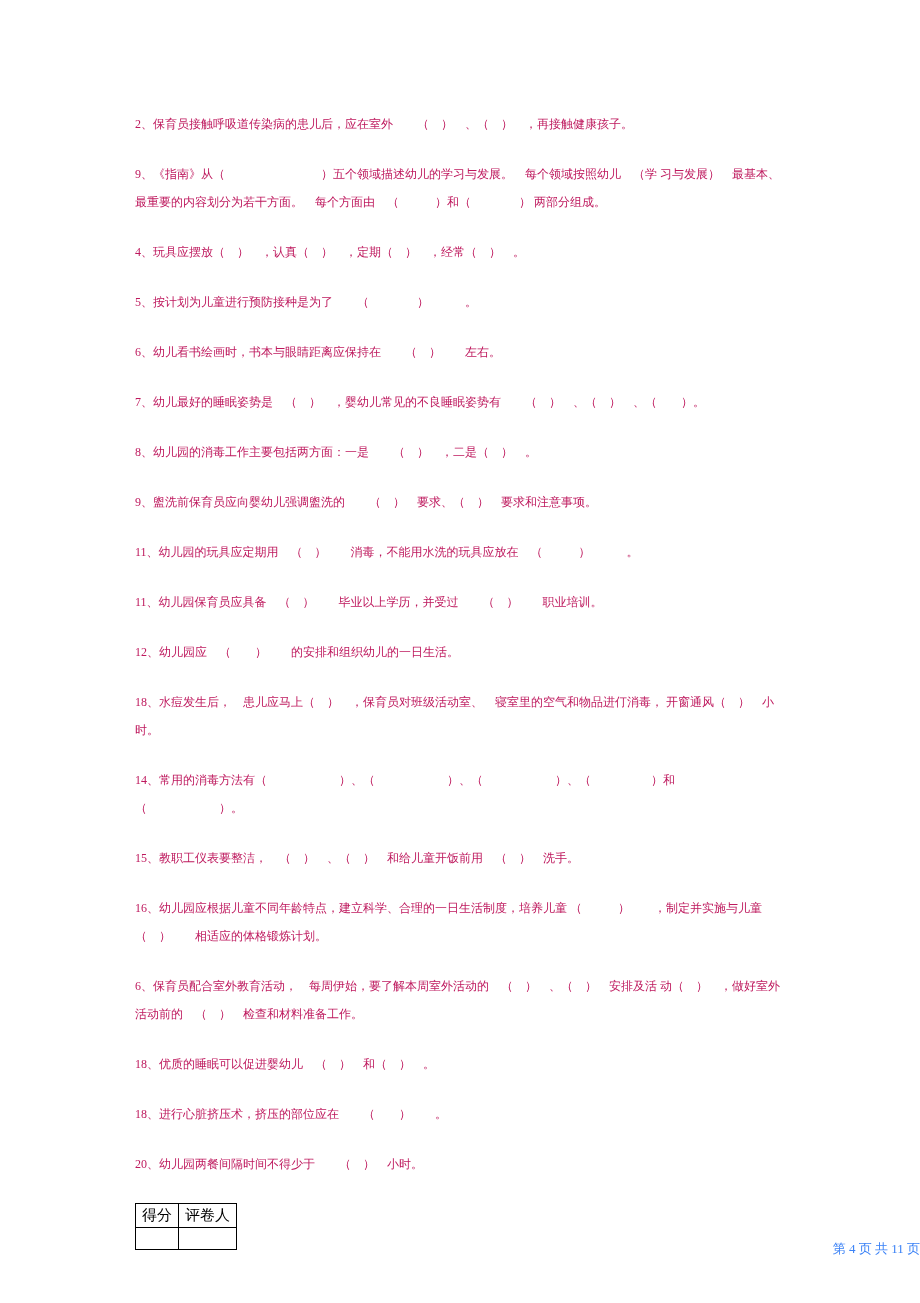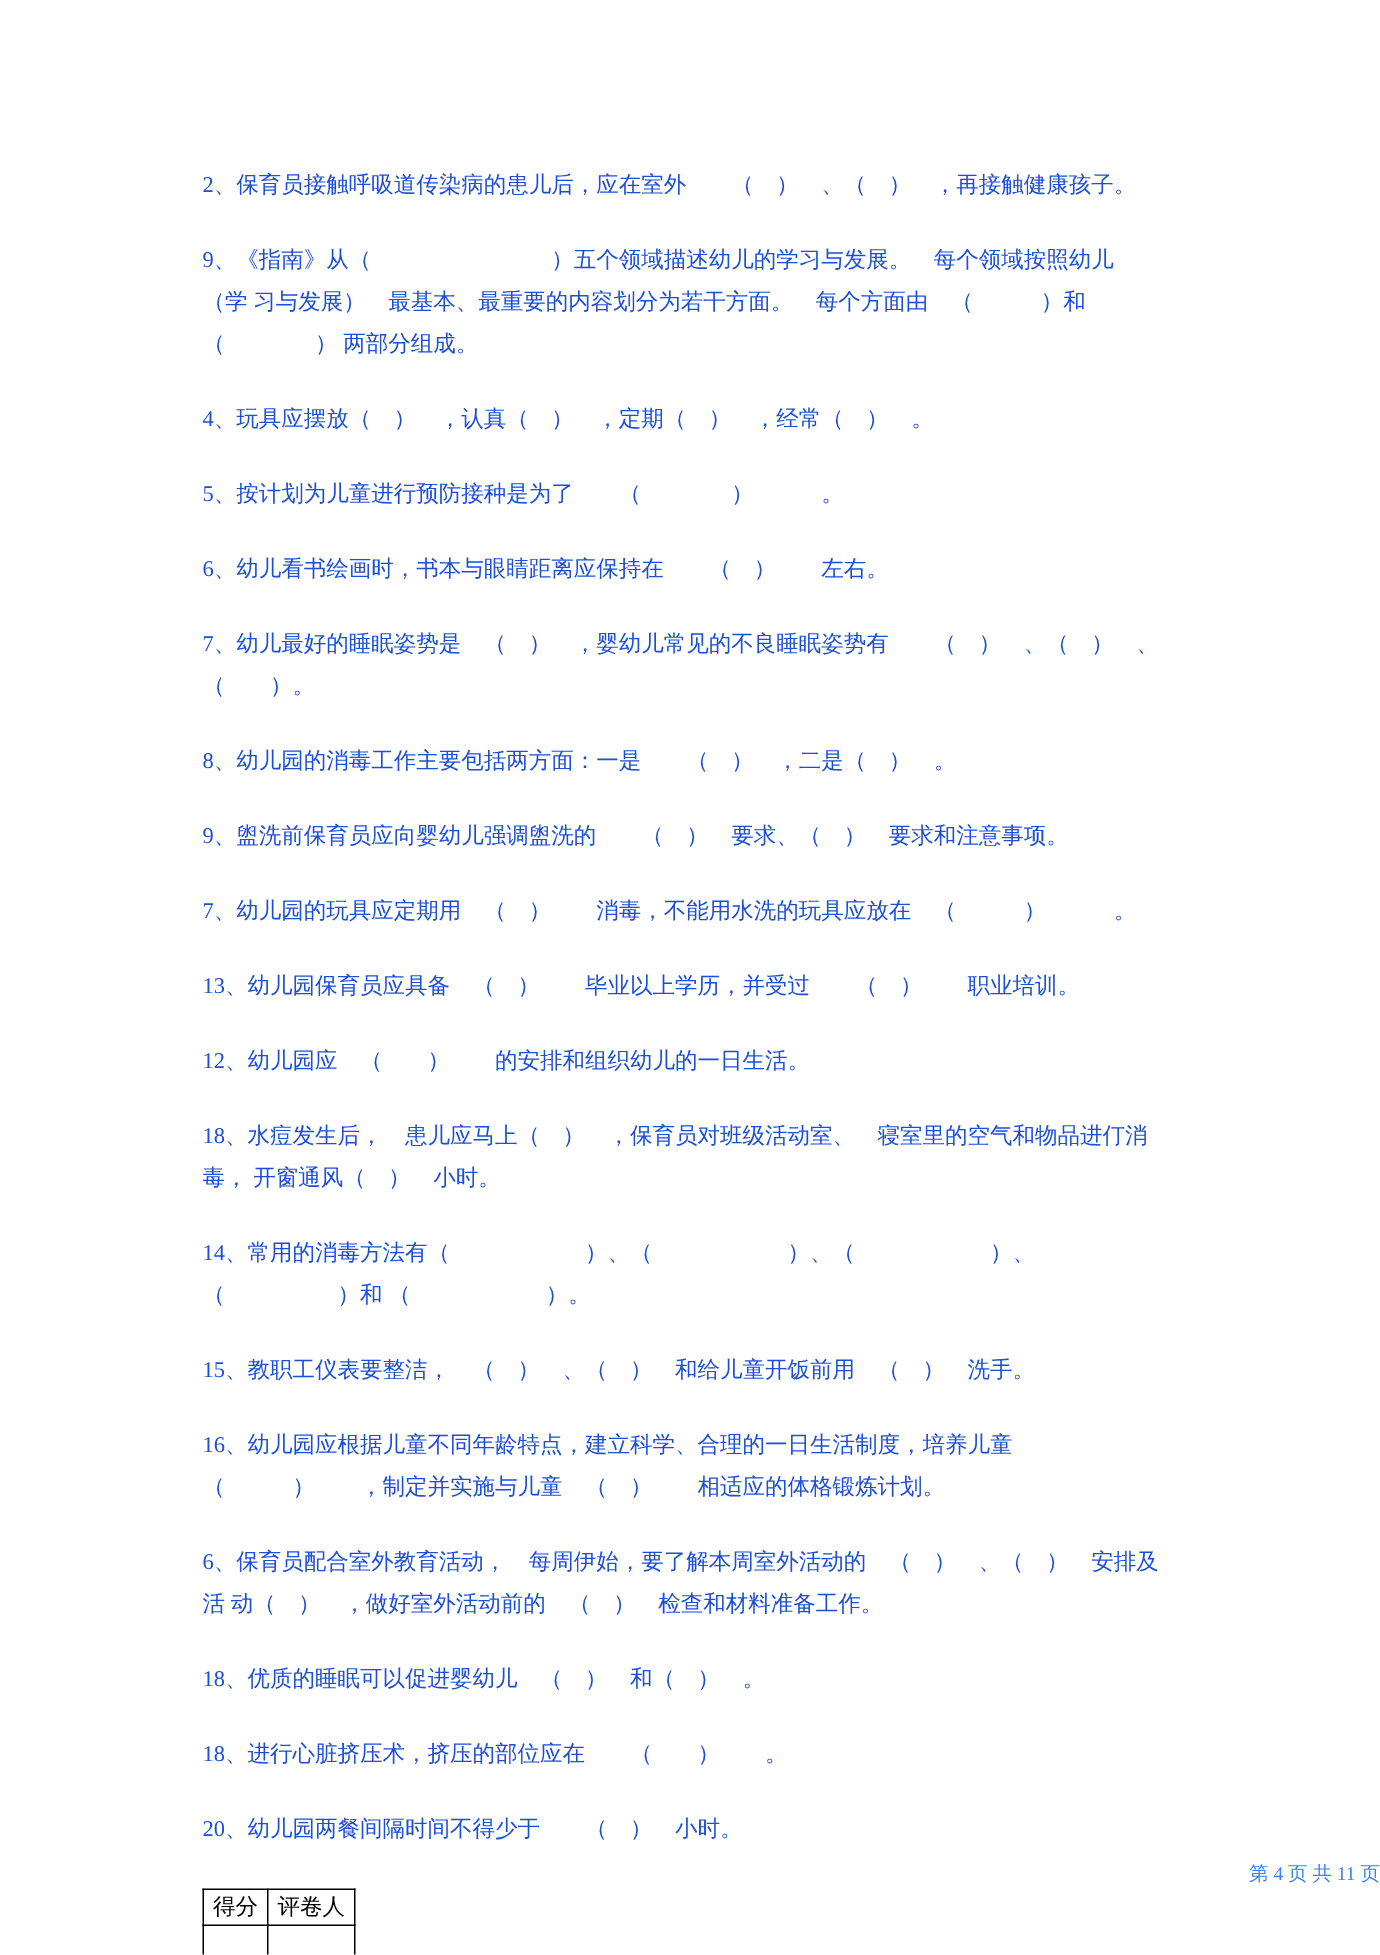--- a/index.html
+++ b/index.html
@@ -10,23 +10,23 @@
     body {
       width: 920px;
       height: 1303px;
       background: #fff;
       font-family: "SimSun", "宋体", serif;
       padding: 110px 135px 0 135px;
       position: relative;
     }
     .question {
       margin-bottom: 22px;
-      font-size: 15px;
+      font-size: 12px;
       line-height: 28px;
-      color: #1d4ed8;
+      color: #be185d;
     }
     .question span {
       display: inline;
     }
     .score-table {
       display: inline-block;
       vertical-align: middle;
       border-collapse: collapse;
       margin-right: 15px;
     }
@@ -97,25 +97,25 @@
 
 <div class="question">
   <span>8、幼儿园的消毒工作主要包括两方面：一是　　（　）　，二是（　）　。</span>
 </div>
 
 <div class="question">
   <span>9、盥洗前保育员应向婴幼儿强调盥洗的　　（　）　要求、（　）　要求和注意事项。</span>
 </div>
 
 <div class="question">
-  <span>7、幼儿园的玩具应定期用　（　）　　消毒，不能用水洗的玩具应放在　（　　　）　　　。</span>
+  <span>11、幼儿园的玩具应定期用　（　）　　消毒，不能用水洗的玩具应放在　（　　　）　　　。</span>
 </div>
 
 <div class="question">
-  <span>13、幼儿园保育员应具备　（　）　　毕业以上学历，并受过　　（　）　　职业培训。</span>
+  <span>11、幼儿园保育员应具备　（　）　　毕业以上学历，并受过　　（　）　　职业培训。</span>
 </div>
 
 <div class="question">
   <span>12、幼儿园应　（　　）　　的安排和组织幼儿的一日生活。</span>
 </div>
 
 <div class="question">
   <span class="q-line">18、水痘发生后，　患儿应马上（　）　，保育员对班级活动室、　寝室里的空气和物品进仃消毒，</span>
   <span class="q-line">开窗通风（　）　小时。</span>
 </div>

